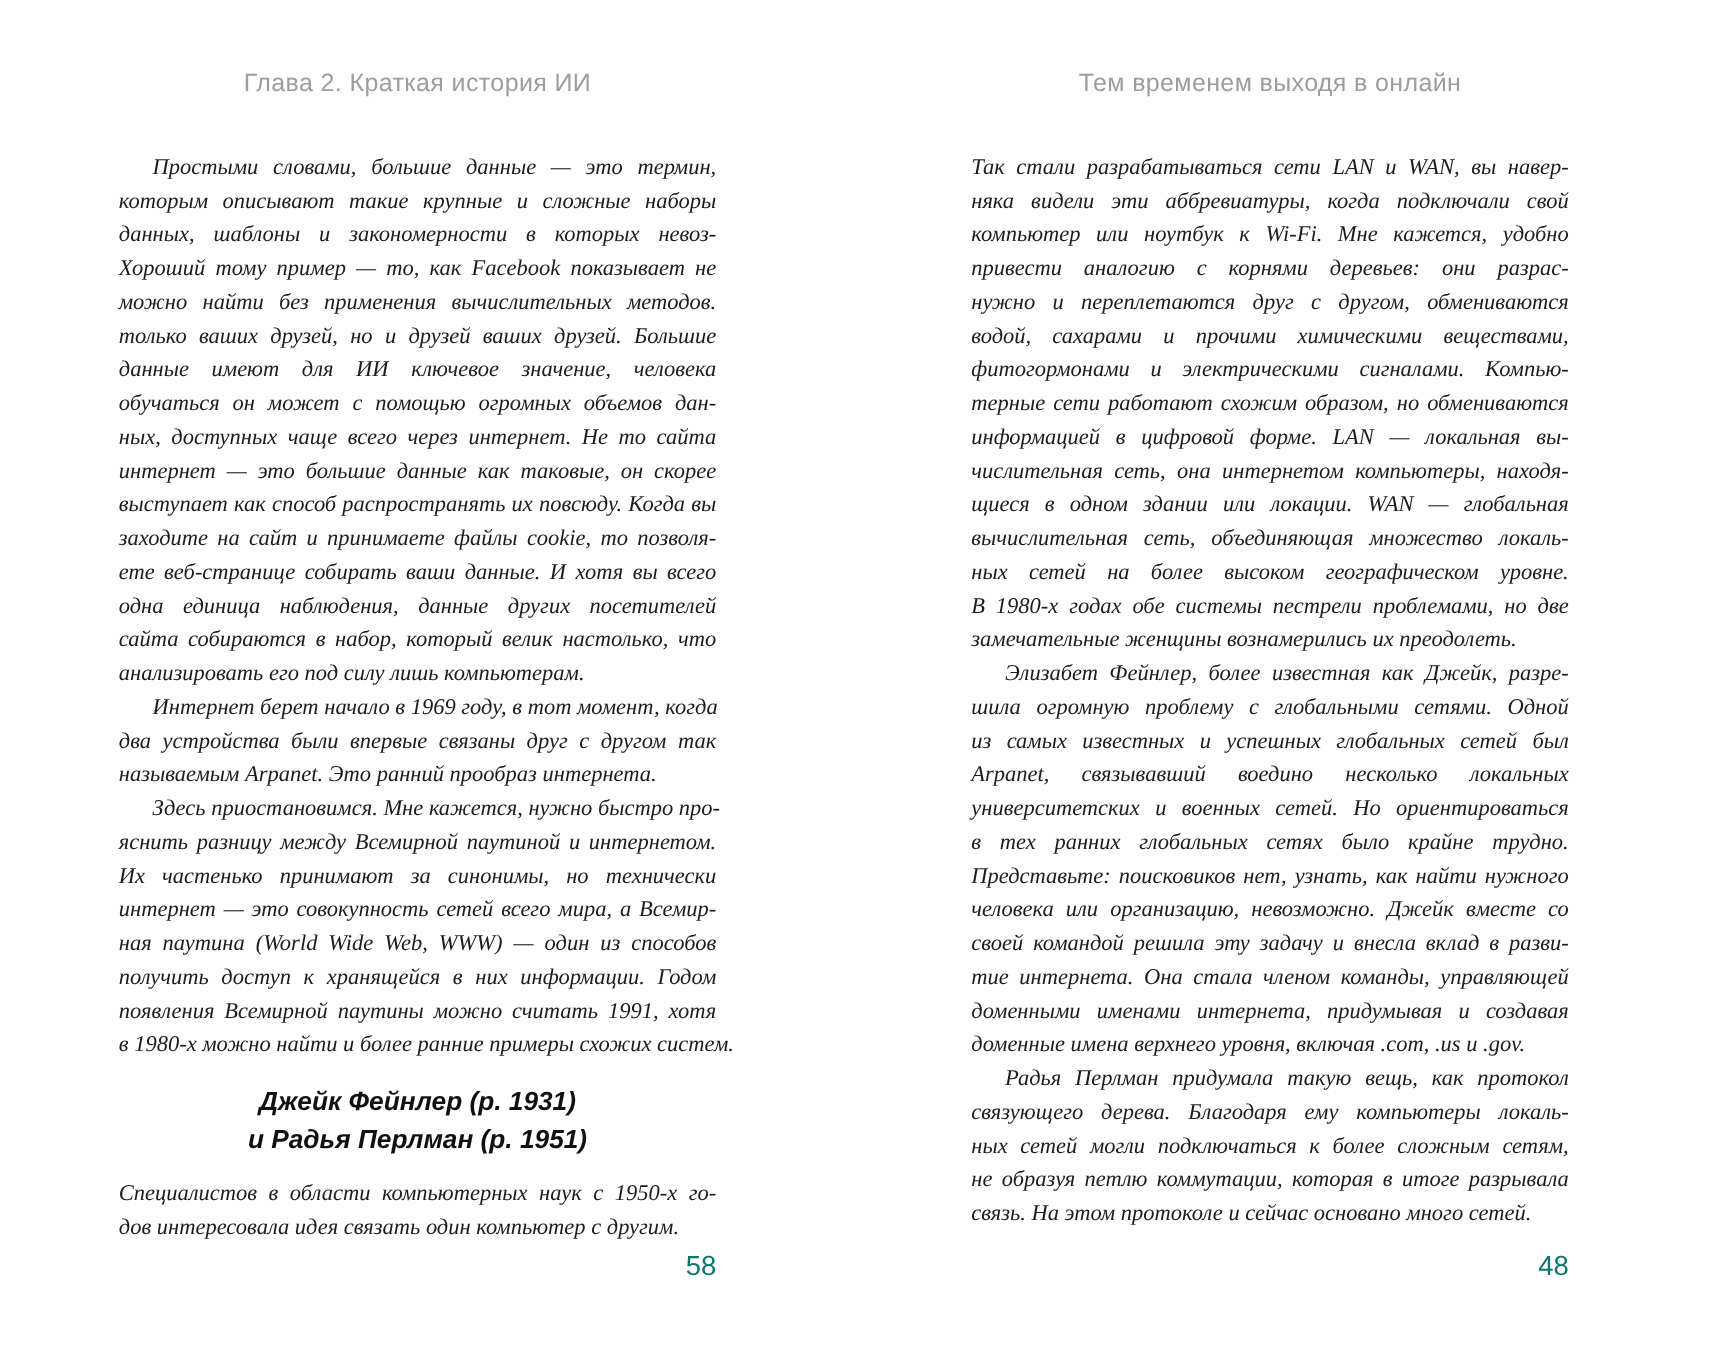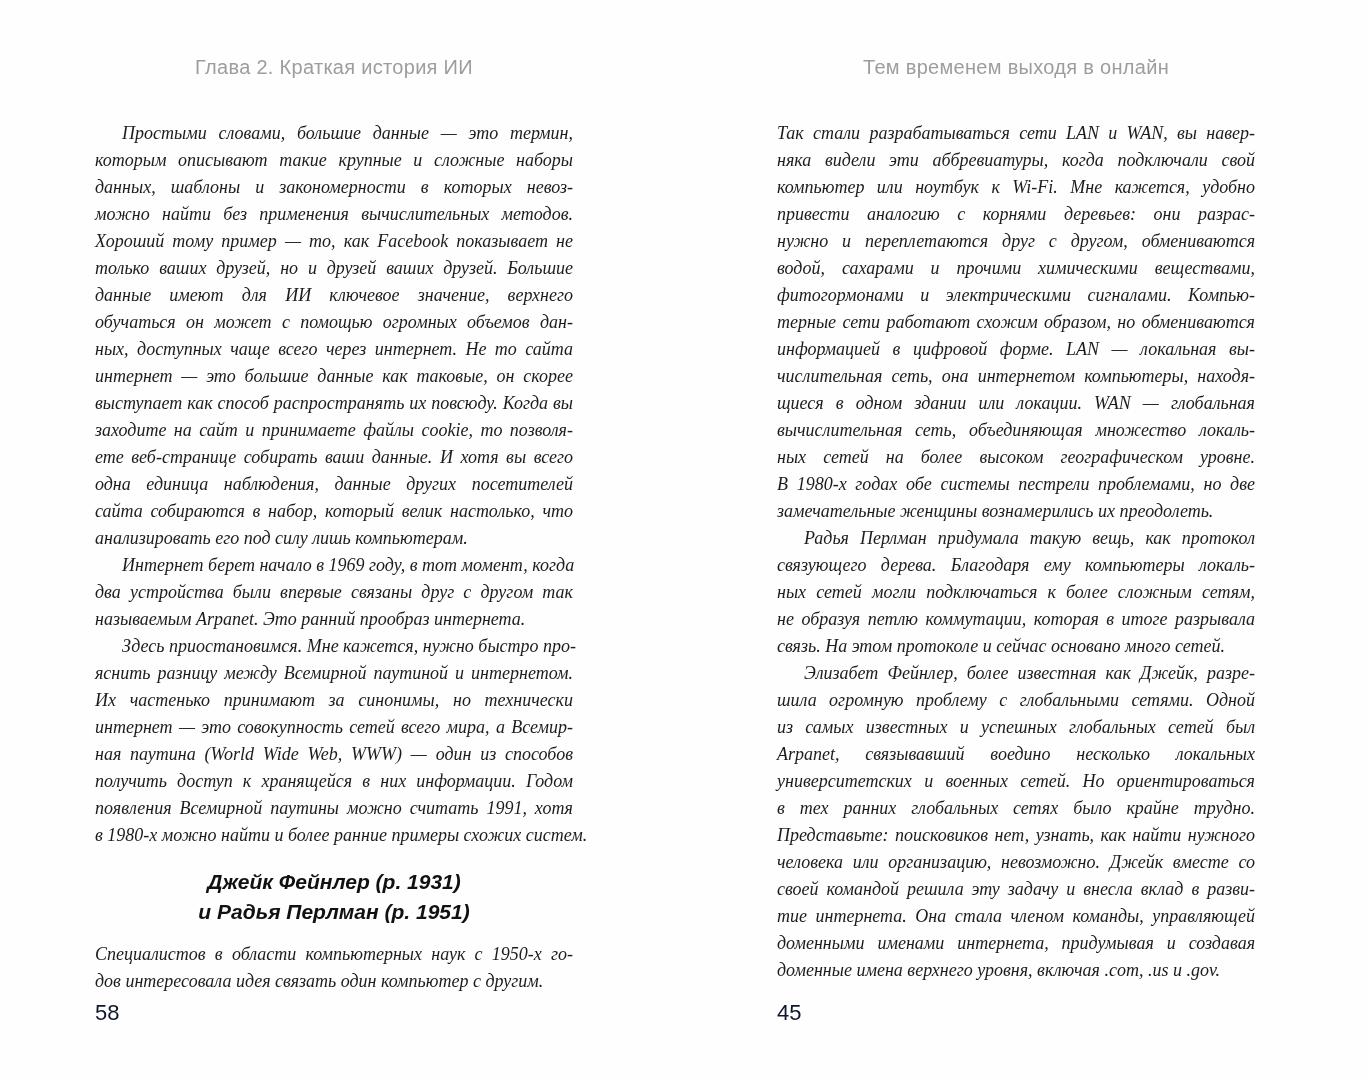--- a/index.html
+++ b/index.html
@@ -70,42 +70,42 @@
     text-align-last: center;
     white-space: nowrap;
     color: #111111;
   }
 
   .page-number {
     position: absolute;
     top: 1000px;
     left: 0;
     width: 100%;
-    text-align: left;
+    text-align: right;
     font-family: "Liberation Sans", sans-serif;
     font-size: 22px;
-    color: #0f172a;
+    color: #0f766e;
   }
 </style>
 </head>
 <body>
 
 <div class="spread">
 
   <section class="page page-left">
     <div class="running-header">Глава 2. Краткая история ИИ</div>
     <div class="page-body">
         <div class="paragraph">
           <div class="line indent">Простыми словами, большие данные — это термин,</div>
           <div class="line">которым описывают такие крупные и сложные наборы</div>
           <div class="line">данных, шаблоны и закономерности в которых невоз-</div>
+          <div class="line">Хороший тому пример — то, как Facebook показывает не</div>
           <div class="line">можно найти без применения вычислительных методов.</div>
-          <div class="line">Хороший тому пример — то, как Facebook показывает не</div>
           <div class="line">только ваших друзей, но и друзей ваших друзей. Большие</div>
-          <div class="line">данные имеют для ИИ ключевое значение, верхнего</div>
+          <div class="line">данные имеют для ИИ ключевое значение, человека</div>
           <div class="line">обучаться он может с помощью огромных объемов дан-</div>
           <div class="line">ных, доступных чаще всего через интернет. Не то сайта</div>
           <div class="line">интернет — это большие данные как таковые, он скорее</div>
           <div class="line">выступает как способ распространять их повсюду. Когда вы</div>
           <div class="line">заходите на сайт и принимаете файлы cookie, то позволя-</div>
           <div class="line">ете веб-странице собирать ваши данные. И хотя вы всего</div>
           <div class="line">одна единица наблюдения, данные других посетителей</div>
           <div class="line">сайта собираются в набор, который велик настолько, что</div>
           <div class="line para-end">анализировать его под силу лишь компьютерам.</div>
         </div>
@@ -150,37 +150,37 @@
           <div class="line">терные сети работают схожим образом, но обмениваются</div>
           <div class="line">информацией в цифровой форме. LAN — локальная вы-</div>
           <div class="line">числительная сеть, она интернетом компьютеры, находя-</div>
           <div class="line">щиеся в одном здании или локации. WAN — глобальная</div>
           <div class="line">вычислительная сеть, объединяющая множество локаль-</div>
           <div class="line">ных сетей на более высоком географическом уровне.</div>
           <div class="line">В 1980-х годах обе системы пестрели проблемами, но две</div>
           <div class="line para-end">замечательные женщины вознамерились их преодолеть.</div>
         </div>
         <div class="paragraph">
-          <div class="line indent">Радья Перлман придумала такую вещь, как протокол</div>
-          <div class="line">связующего дерева. Благодаря ему компьютеры локаль-</div>
-          <div class="line">ных сетей могли подключаться к более сложным сетям,</div>
-          <div class="line">не образуя петлю коммутации, которая в итоге разрывала</div>
-          <div class="line para-end">связь. На этом протоколе и сейчас основано много сетей.</div>
-        </div>
-        <div class="paragraph">
           <div class="line indent">Элизабет Фейнлер, более известная как Джейк, разре-</div>
           <div class="line">шила огромную проблему с глобальными сетями. Одной</div>
           <div class="line">из самых известных и успешных глобальных сетей был</div>
           <div class="line">Arpanet, связывавший воедино несколько локальных</div>
           <div class="line">университетских и военных сетей. Но ориентироваться</div>
           <div class="line">в тех ранних глобальных сетях было крайне трудно.</div>
           <div class="line">Представьте: поисковиков нет, узнать, как найти нужного</div>
           <div class="line">человека или организацию, невозможно. Джейк вместе со</div>
           <div class="line">своей командой решила эту задачу и внесла вклад в разви-</div>
           <div class="line">тие интернета. Она стала членом команды, управляющей</div>
           <div class="line">доменными именами интернета, придумывая и создавая</div>
           <div class="line para-end">доменные имена верхнего уровня, включая .com, .us и .gov.</div>
         </div>
+        <div class="paragraph">
+          <div class="line indent">Радья Перлман придумала такую вещь, как протокол</div>
+          <div class="line">связующего дерева. Благодаря ему компьютеры локаль-</div>
+          <div class="line">ных сетей могли подключаться к более сложным сетям,</div>
+          <div class="line">не образуя петлю коммутации, которая в итоге разрывала</div>
+          <div class="line para-end">связь. На этом протоколе и сейчас основано много сетей.</div>
+        </div>
       </div>
-    <div class="page-number">45</div>
+    <div class="page-number">48</div>
   </section>
 
 </div>
 
 </body></html>

